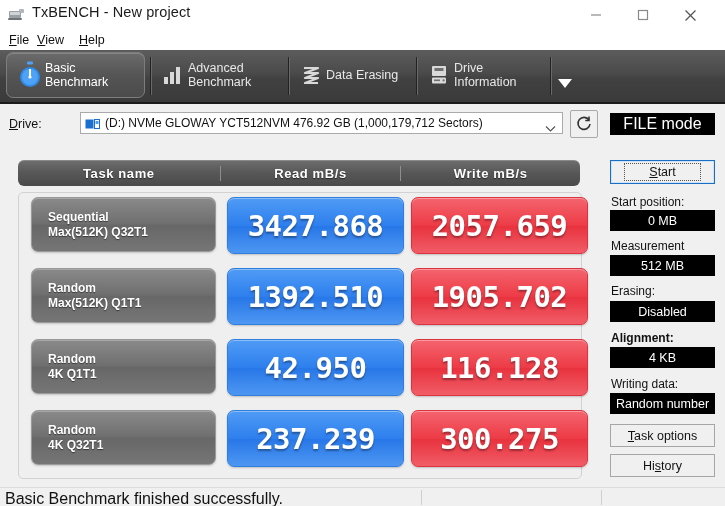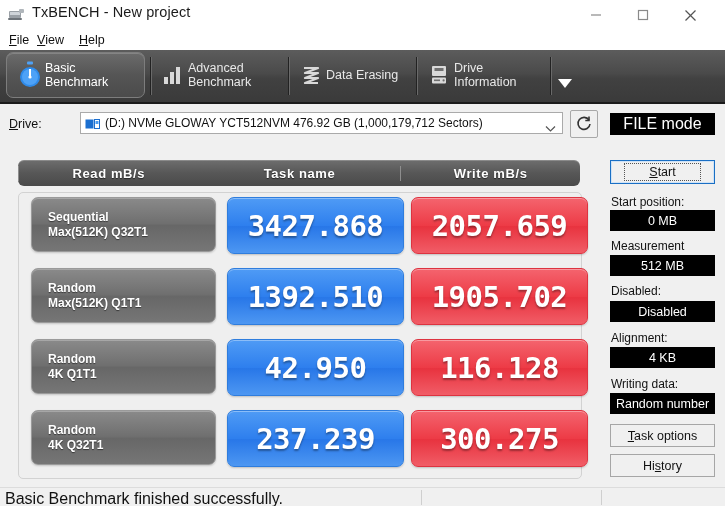--- a/index.html
+++ b/index.html
@@ -217,21 +217,21 @@
     font-size: 12.5px; color: #111;
   }
   .side-btn u, .start-btn u { text-decoration: underline; }
 
   #lbl-startpos { top: 195px; }
   #val-startpos { top: 210px; }
   #lbl-measure  { top: 239px; }
   #val-measure  { top: 255px; }
   #lbl-prewrite { top: 284px; }
   #val-prewrite { top: 301px; }
-  #lbl-align    { top: 331px; }
+  #lbl-align    { top: 331px; font-weight: bold; }
   #val-align    { top: 347px; }
   #lbl-writing  { top: 377px; }
   #val-writing  { top: 393px; }
   #btn-taskopts { top: 424px; }
   #btn-history  { top: 454px; }
 
   
   .statusbar {
     position: absolute; left: 0; top: 487px; width: 725px; height: 19px;
     background: #f0f0f0;
@@ -377,22 +377,22 @@
   </div>
 
   <div id="refresh-btn">
     <svg width="18" height="18" viewBox="0 0 18 18">
       <path d="M14 5 A6 6 0 1 0 15 9" fill="none" stroke="#333" stroke-width="1.6"></path>
       <polyline points="14,1.5 14,5.5 10.3,5.5" fill="none" stroke="#333" stroke-width="1.6"></polyline>
     </svg>
   </div>
 
   <div class="col-header">
+    <span class="ch c1">Task name</span>
     <span class="ch c2">Read mB/s</span>
-    <span class="ch c1">Task name</span>
     <span class="ch c3">Write mB/s</span>
   </div>
 
   <div class="results-panel">
 
     <div class="row" style="top:0px;">
       <div class="taskbox">
         <span class="tline">Sequential</span>
         <span class="tline">Max(512K) Q32T1</span>
       </div>
@@ -450,21 +450,21 @@
   <div class="start-btn">
     <span class="inner"><u>S</u><span>tart</span></span>
   </div>
 
   <span class="side-label" id="lbl-startpos">Start position:</span>
   <div class="side-value" id="val-startpos">0 MB</div>
 
   <span class="side-label" id="lbl-measure">Measurement size:</span>
   <div class="side-value" id="val-measure">512 MB</div>
 
-  <span class="side-label" id="lbl-prewrite">Disabled:</span>
+  <span class="side-label" id="lbl-prewrite">Erasing:</span>
   <div class="side-value" id="val-prewrite">Disabled</div>
 
   <span class="side-label" id="lbl-align">Alignment:</span>
   <div class="side-value" id="val-align">4 KB</div>
 
   <span class="side-label" id="lbl-writing">Writing data:</span>
   <div class="side-value" id="val-writing">Random number</div>
 
   <div class="side-btn" id="btn-taskopts">
     <span><u>T</u><span>ask options</span></span>

